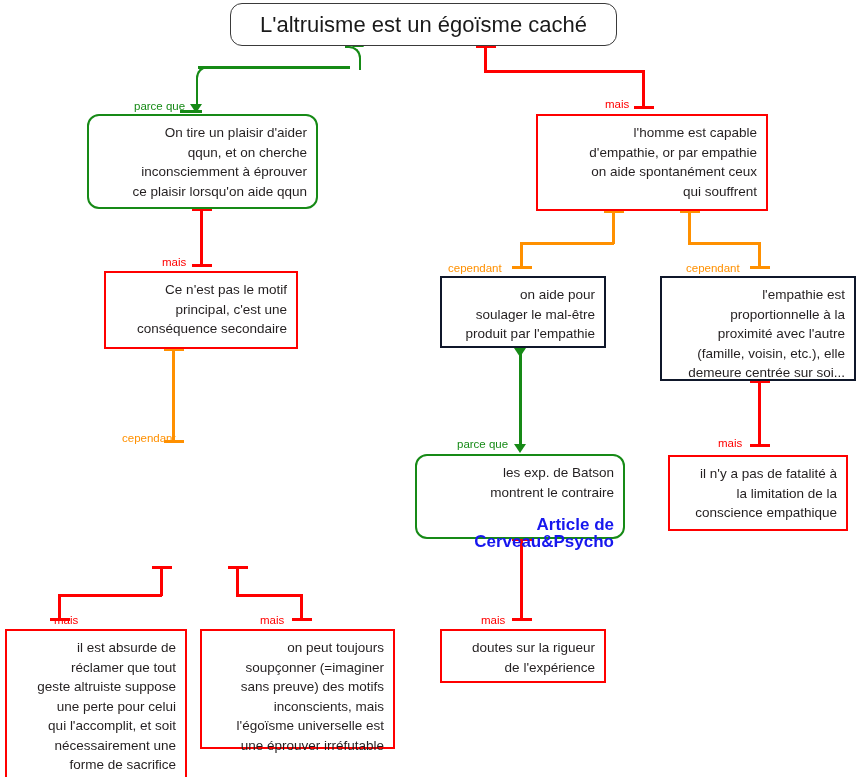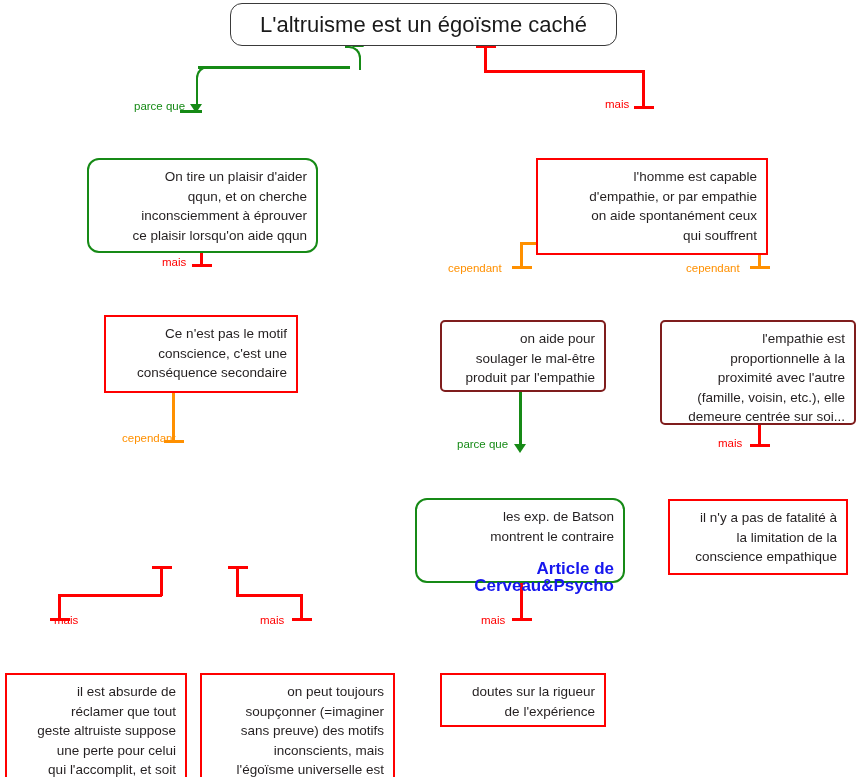--- a/index.html
+++ b/index.html
@@ -8,23 +8,23 @@
 
   .node{position:absolute;box-sizing:border-box;background:#ffffff;text-align:right;}
   .node .txt{font-size:13.5px;line-height:19.5px;color:#231f20;white-space:pre-line;}
 
   .n-title{border:1.6px solid #3a3a3a;border-radius:12px;
            display:flex;align-items:center;justify-content:center;}
   .n-title .txt{font-size:22px;line-height:26px;color:#1a1a1a;}
 
   .n-green{border:2px solid #168a16;border-radius:12px;}
   .n-red{border:2px solid #ff0000;border-radius:0;}
-  .n-orange{border:2px solid #7f1d1d;border-radius:5px;}
-
-  .pad{padding:7px 9px 6px 10px;margin-top:44px;}
+  .n-orange{border:2px solid #0f172a;border-radius:0;}
+
+  .pad{padding:7px 9px 6px 10px;}
 
   .link{font-size:17px;line-height:17px;color:#1717ee;font-weight:bold;
         text-decoration:none;display:block;margin-top:14px;}
 
   
   .seg{position:absolute;background:#ff0000;}
   .seg.g{background:#168a16;}
   .seg.o{background:#ff9000;}
   .seg.h{height:2.5px;}
   .seg.v{width:2.5px;}
@@ -128,42 +128,42 @@
 
   <div class="node n-green pad" style="left:87px;top:114px;width:231px;height:95px;">
     <div class="txt">On tire un plaisir d'aider
 qqun, et on cherche
 inconsciemment à éprouver
 ce plaisir lorsqu'on aide qqun</div>
   </div>
 
   <div class="node n-red pad" style="left:104px;top:271px;width:194px;height:78px;">
     <div class="txt">Ce n'est pas le motif
-conscience, c'est une
+principal, c'est une
 conséquence secondaire</div>
   </div>
 
 
   <div class="node n-red pad" style="left:5px;top:629px;width:182px;height:152px;">
     <div class="txt">il est absurde de
 réclamer que tout
 geste altruiste suppose
 une perte pour celui
 qui l'accomplit, et soit
 nécessairement une
 forme de sacrifice</div>
   </div>
 
   <div class="node n-red pad" style="left:200px;top:629px;width:195px;height:120px;">
     <div class="txt">on peut toujours
 soupçonner (=imaginer
 sans preuve) des motifs
 inconscients, mais
 l'égoïsme universelle est
-une théorie irréfutable</div>
+une éprouver irréfutable</div>
   </div>
 
   <div class="node n-red pad" style="left:536px;top:114px;width:232px;height:97px;">
     <div class="txt">l'homme est capable
 d'empathie, or par empathie
 on aide spontanément ceux
 qui souffrent</div>
   </div>
 
   <div class="node n-orange pad" style="left:440px;top:276px;width:166px;height:72px;">

